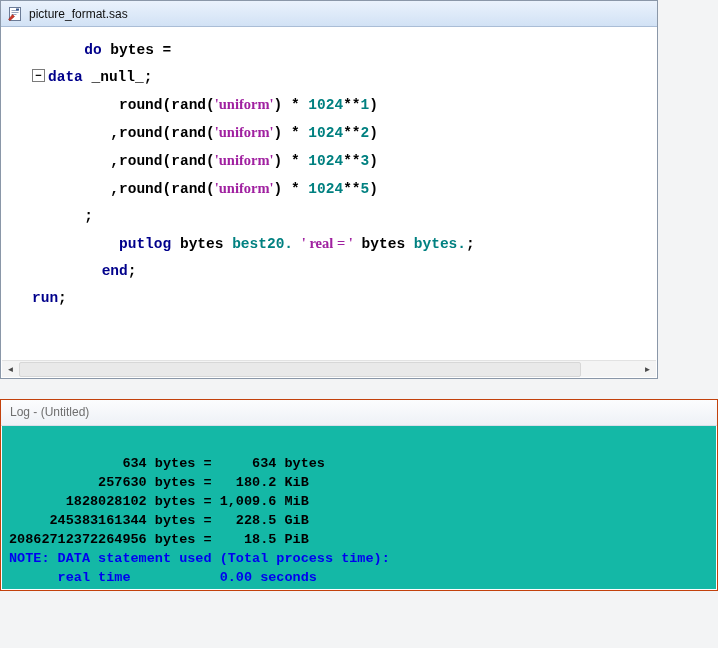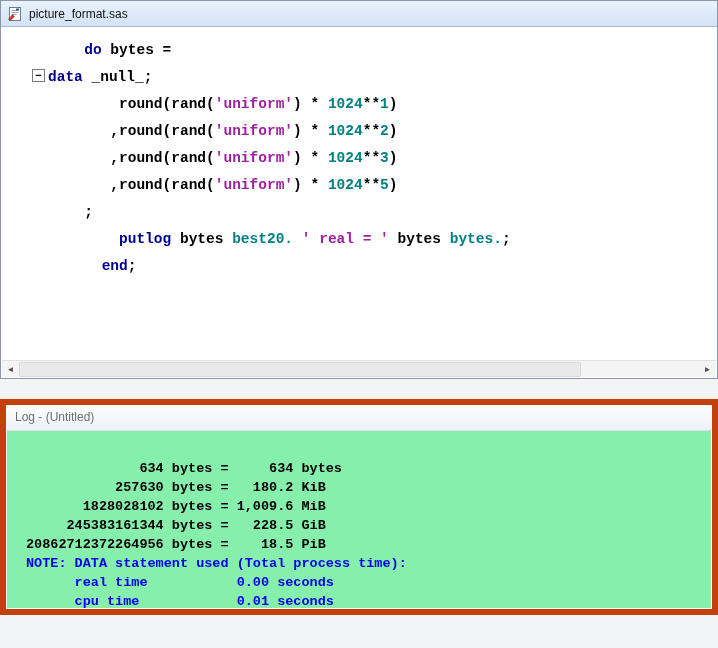--- a/index.html
+++ b/index.html
@@ -4,41 +4,41 @@
 <style>
   html,body{margin:0;padding:0;}
   body{
     width:718px;height:648px;position:relative;overflow:hidden;
     background:#f3f4f5;
     font-family:"Liberation Sans", sans-serif;
   }
 
   
   .editor-window{
-    position:absolute;top:0;left:0;width:718px;height:379px;
+    position:absolute;top:0;left:0;width:658px;height:379px;
     box-sizing:border-box;border:1px solid #8a97a8;background:#fff;
   }
   .editor-titlebar{
     height:25px;display:flex;align-items:center;gap:6px;padding:0 6px;
     background:linear-gradient(to bottom,#eaf2fc,#d2e2f5);
     border-bottom:1px solid #aabdd6;
   }
   .editor-title{font-size:12px;color:#101010;}
 
   .code-area{
     position:absolute;top:26px;left:1px;right:1px;bottom:18px;
     background:#fff;overflow:hidden;
     padding:10px 0 0 30px;
     font-family:"Liberation Mono", monospace;
     font-weight:bold;font-size:14.5px;line-height:27px;
     color:var(--codetext,#000);
   }
   .code-line{white-space:pre;}
   .tok-kw{color:var(--keyword,#00008b);}
-  .tok-str{color:var(--string,#a020a0);}
+  .tok-str{color:var(--string,#a020a0);font-family:Liberation Serif, serif;}
   .tok-num{color:var(--number,#008080);}
   .tok-plain{color:inherit;}
   .fold-box{
     display:inline-flex;width:13px;height:13px;box-sizing:border-box;
     border:1px solid #7a7a7a;background:#fff;
     align-items:center;justify-content:center;
     font:bold 11px/1 "Liberation Sans", sans-serif;color:#000;
     margin-right:3px;vertical-align:2px;
   }
 
@@ -52,33 +52,33 @@
     font-size:8px;color:#4a4a4a;flex:0 0 auto;
   }
   .scroll-arrow.right{margin-left:auto;}
   .scroll-thumb{
     height:13px;flex:0 0 560px;background:#e9e9e9;
     border:1px solid #d7d7d7;border-radius:2px;
   }
 
   
   .log-window{
-    position:absolute;top:399px;left:0;width:718px;height:216px;
-    box-sizing:border-box;border:6px solid #c2410c;background:#fff;
+    position:absolute;top:399px;left:0;width:718px;height:192px;
+    box-sizing:border-box;border:1px solid #c2410c;background:#fff;
   }
   .log-titlebar{
     height:25px;line-height:25px;padding-left:9px;
     font-size:12px;color:#6f6f6f;
     background:linear-gradient(to bottom,#fcfdfe,#eef1f6);
     border-bottom:1px solid #dadfe8;
   }
   .log-area{
     position:absolute;top:26px;left:1px;right:1px;bottom:1px;
-    background:#86efac;overflow:hidden;
-    padding:28px 0 0 19px;
+    background:#14b8a6;overflow:hidden;
+    padding:28px 0 0 7px;
     font-family:"Liberation Mono", monospace;
     font-weight:bold;font-size:13.5px;line-height:19px;
   }
   .log-line{white-space:pre;color:var(--logtext,#000);}
   .log-line.note{color:var(--lognote,#0000f0);}
 </style>
 </head>
 <body>
 
 <div class="workspace">
@@ -102,20 +102,21 @@
       <div id="code-lines">
           <div class="code-line"><span class="tok-plain">      </span><span class="tok-kw">do</span><span class="tok-plain"> bytes =</span></div>
           <div class="code-line"><span class="fold-box">−</span><span class="tok-kw">data</span><span class="tok-plain"> _null_;</span></div>
           <div class="code-line"><span class="tok-plain">          round(rand(</span><span class="tok-str">'uniform'</span><span class="tok-plain">) * </span><span class="tok-num">1024</span><span class="tok-plain">**</span><span class="tok-num">1</span><span class="tok-plain">)</span></div>
           <div class="code-line"><span class="tok-plain">         ,round(rand(</span><span class="tok-str">'uniform'</span><span class="tok-plain">) * </span><span class="tok-num">1024</span><span class="tok-plain">**</span><span class="tok-num">2</span><span class="tok-plain">)</span></div>
           <div class="code-line"><span class="tok-plain">         ,round(rand(</span><span class="tok-str">'uniform'</span><span class="tok-plain">) * </span><span class="tok-num">1024</span><span class="tok-plain">**</span><span class="tok-num">3</span><span class="tok-plain">)</span></div>
           <div class="code-line"><span class="tok-plain">         ,round(rand(</span><span class="tok-str">'uniform'</span><span class="tok-plain">) * </span><span class="tok-num">1024</span><span class="tok-plain">**</span><span class="tok-num">5</span><span class="tok-plain">)</span></div>
           <div class="code-line"><span class="tok-plain">      ;</span></div>
           <div class="code-line"><span class="tok-plain">          </span><span class="tok-kw">putlog</span><span class="tok-plain"> bytes </span><span class="tok-num">best20.</span><span class="tok-plain"> </span><span class="tok-str">' real = '</span><span class="tok-plain"> bytes </span><span class="tok-num">bytes.</span><span class="tok-plain">;</span></div>
           <div class="code-line"><span class="tok-plain">        </span><span class="tok-kw">end</span><span class="tok-plain">;</span></div>
+          <div class="code-line"><span class="tok-kw">run</span><span class="tok-plain">;</span></div>
         </div>
     </div>
 
     <div class="hscrollbar">
       <span class="scroll-arrow left">◄</span>
       <div class="scroll-thumb"></div>
       <span class="scroll-arrow right">►</span>
     </div>
   </section>
 

